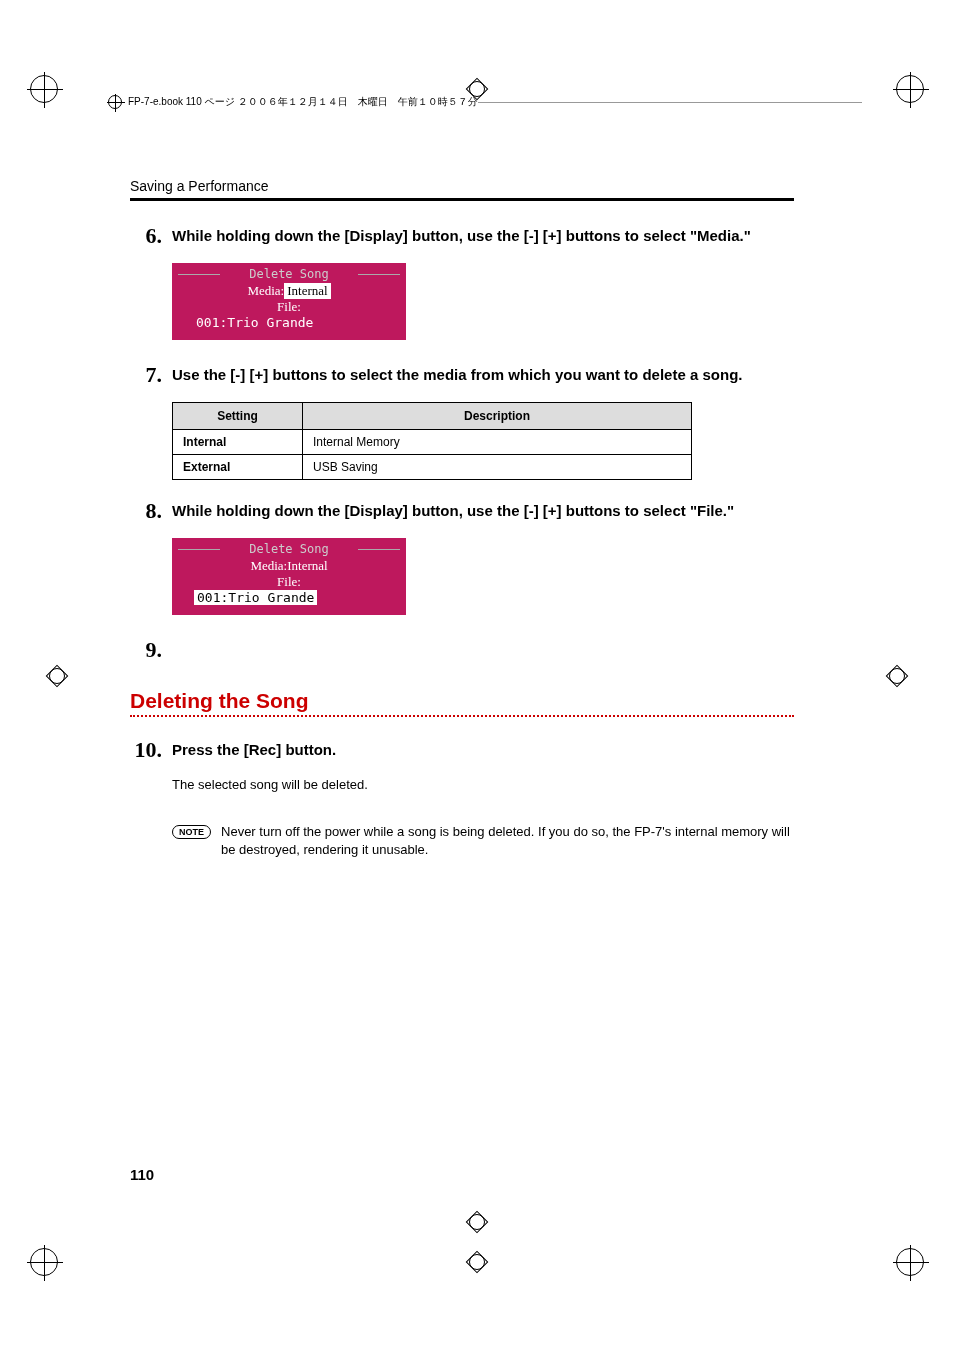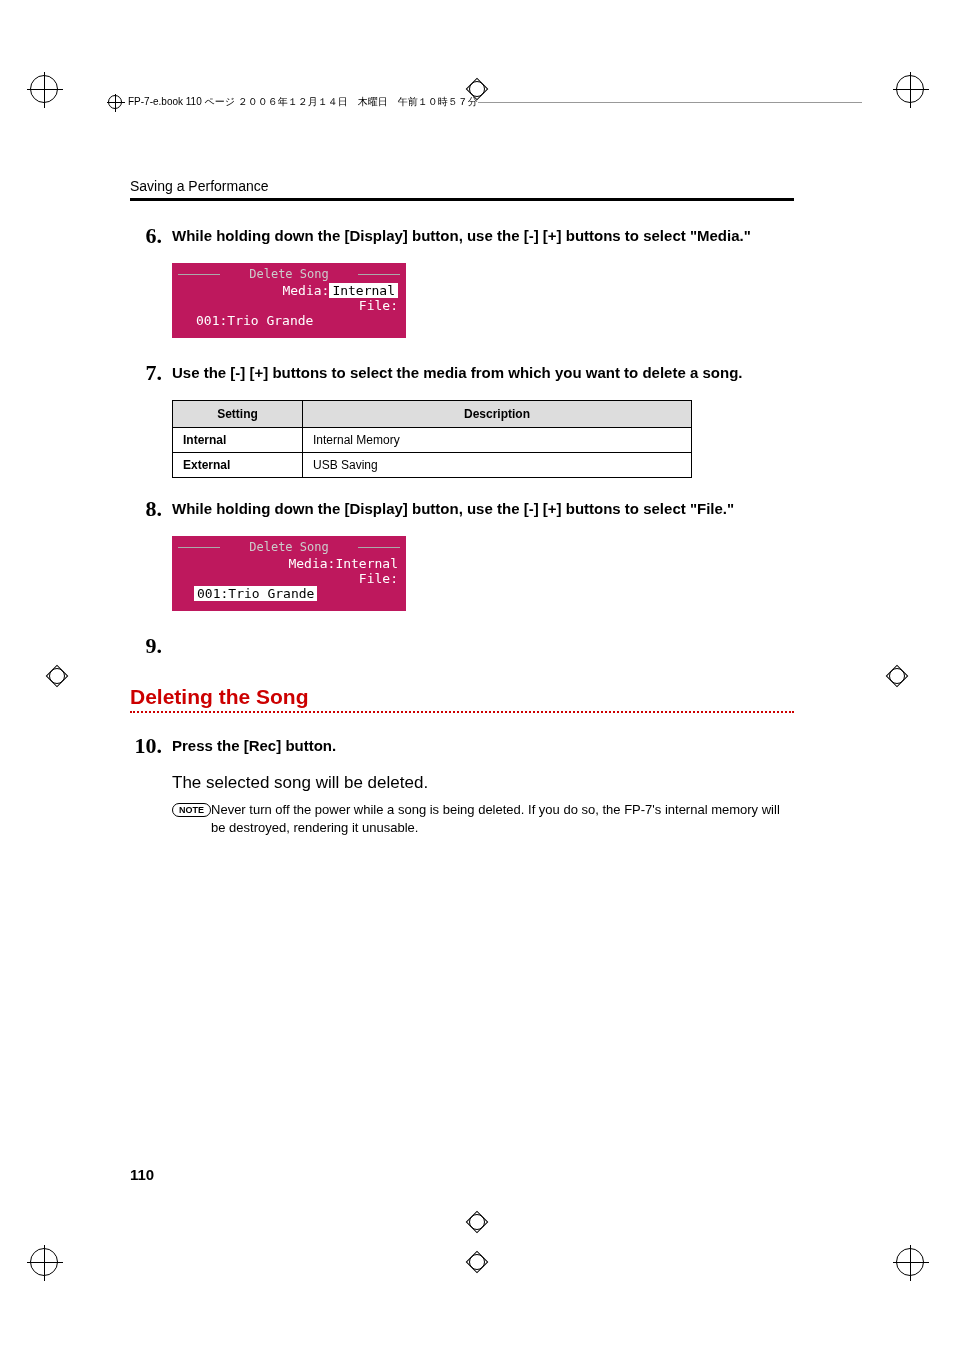--- a/index.html
+++ b/index.html
@@ -198,22 +198,23 @@
       content: '';
       position: absolute;
       right: 2px;
       top: 50%;
       width: 42px;
       height: 1px;
       background: #aaa;
     }
     .lcd-row {
       display: flex;
-      justify-content: flex-end;
+      justify-content: center;
       padding: 0 4px;
+      font-family: Liberation Serif, serif;
     }
     .lcd-highlight {
       background: #fff;
       color: #000;
       padding: 0 3px;
     }
     .lcd-file-value {
       padding-left: 20px;
     }
     .settings-table {
@@ -244,26 +245,27 @@
       margin-top: 26px;
       margin-bottom: 2px;
     }
     .dotted-line {
       height: 1px;
       border-top: 2px dotted #c00;
       margin-bottom: 20px;
     }
     .step-desc {
       margin-left: 42px;
-      font-size: 17px;
-      margin-bottom: 8px;
+      font-size: 13px;
+      margin-bottom: 31px;
     }
     .note-block {
       display: flex;
       margin-left: 42px;
+      gap: 10px;
       align-items: flex-start;
     }
     .note-badge {
       border: 1px solid #000;
       border-radius: 10px;
       font-size: 9px;
       font-weight: bold;
       padding: 1px 6px;
       flex-shrink: 0;
       margin-top: 2px;

